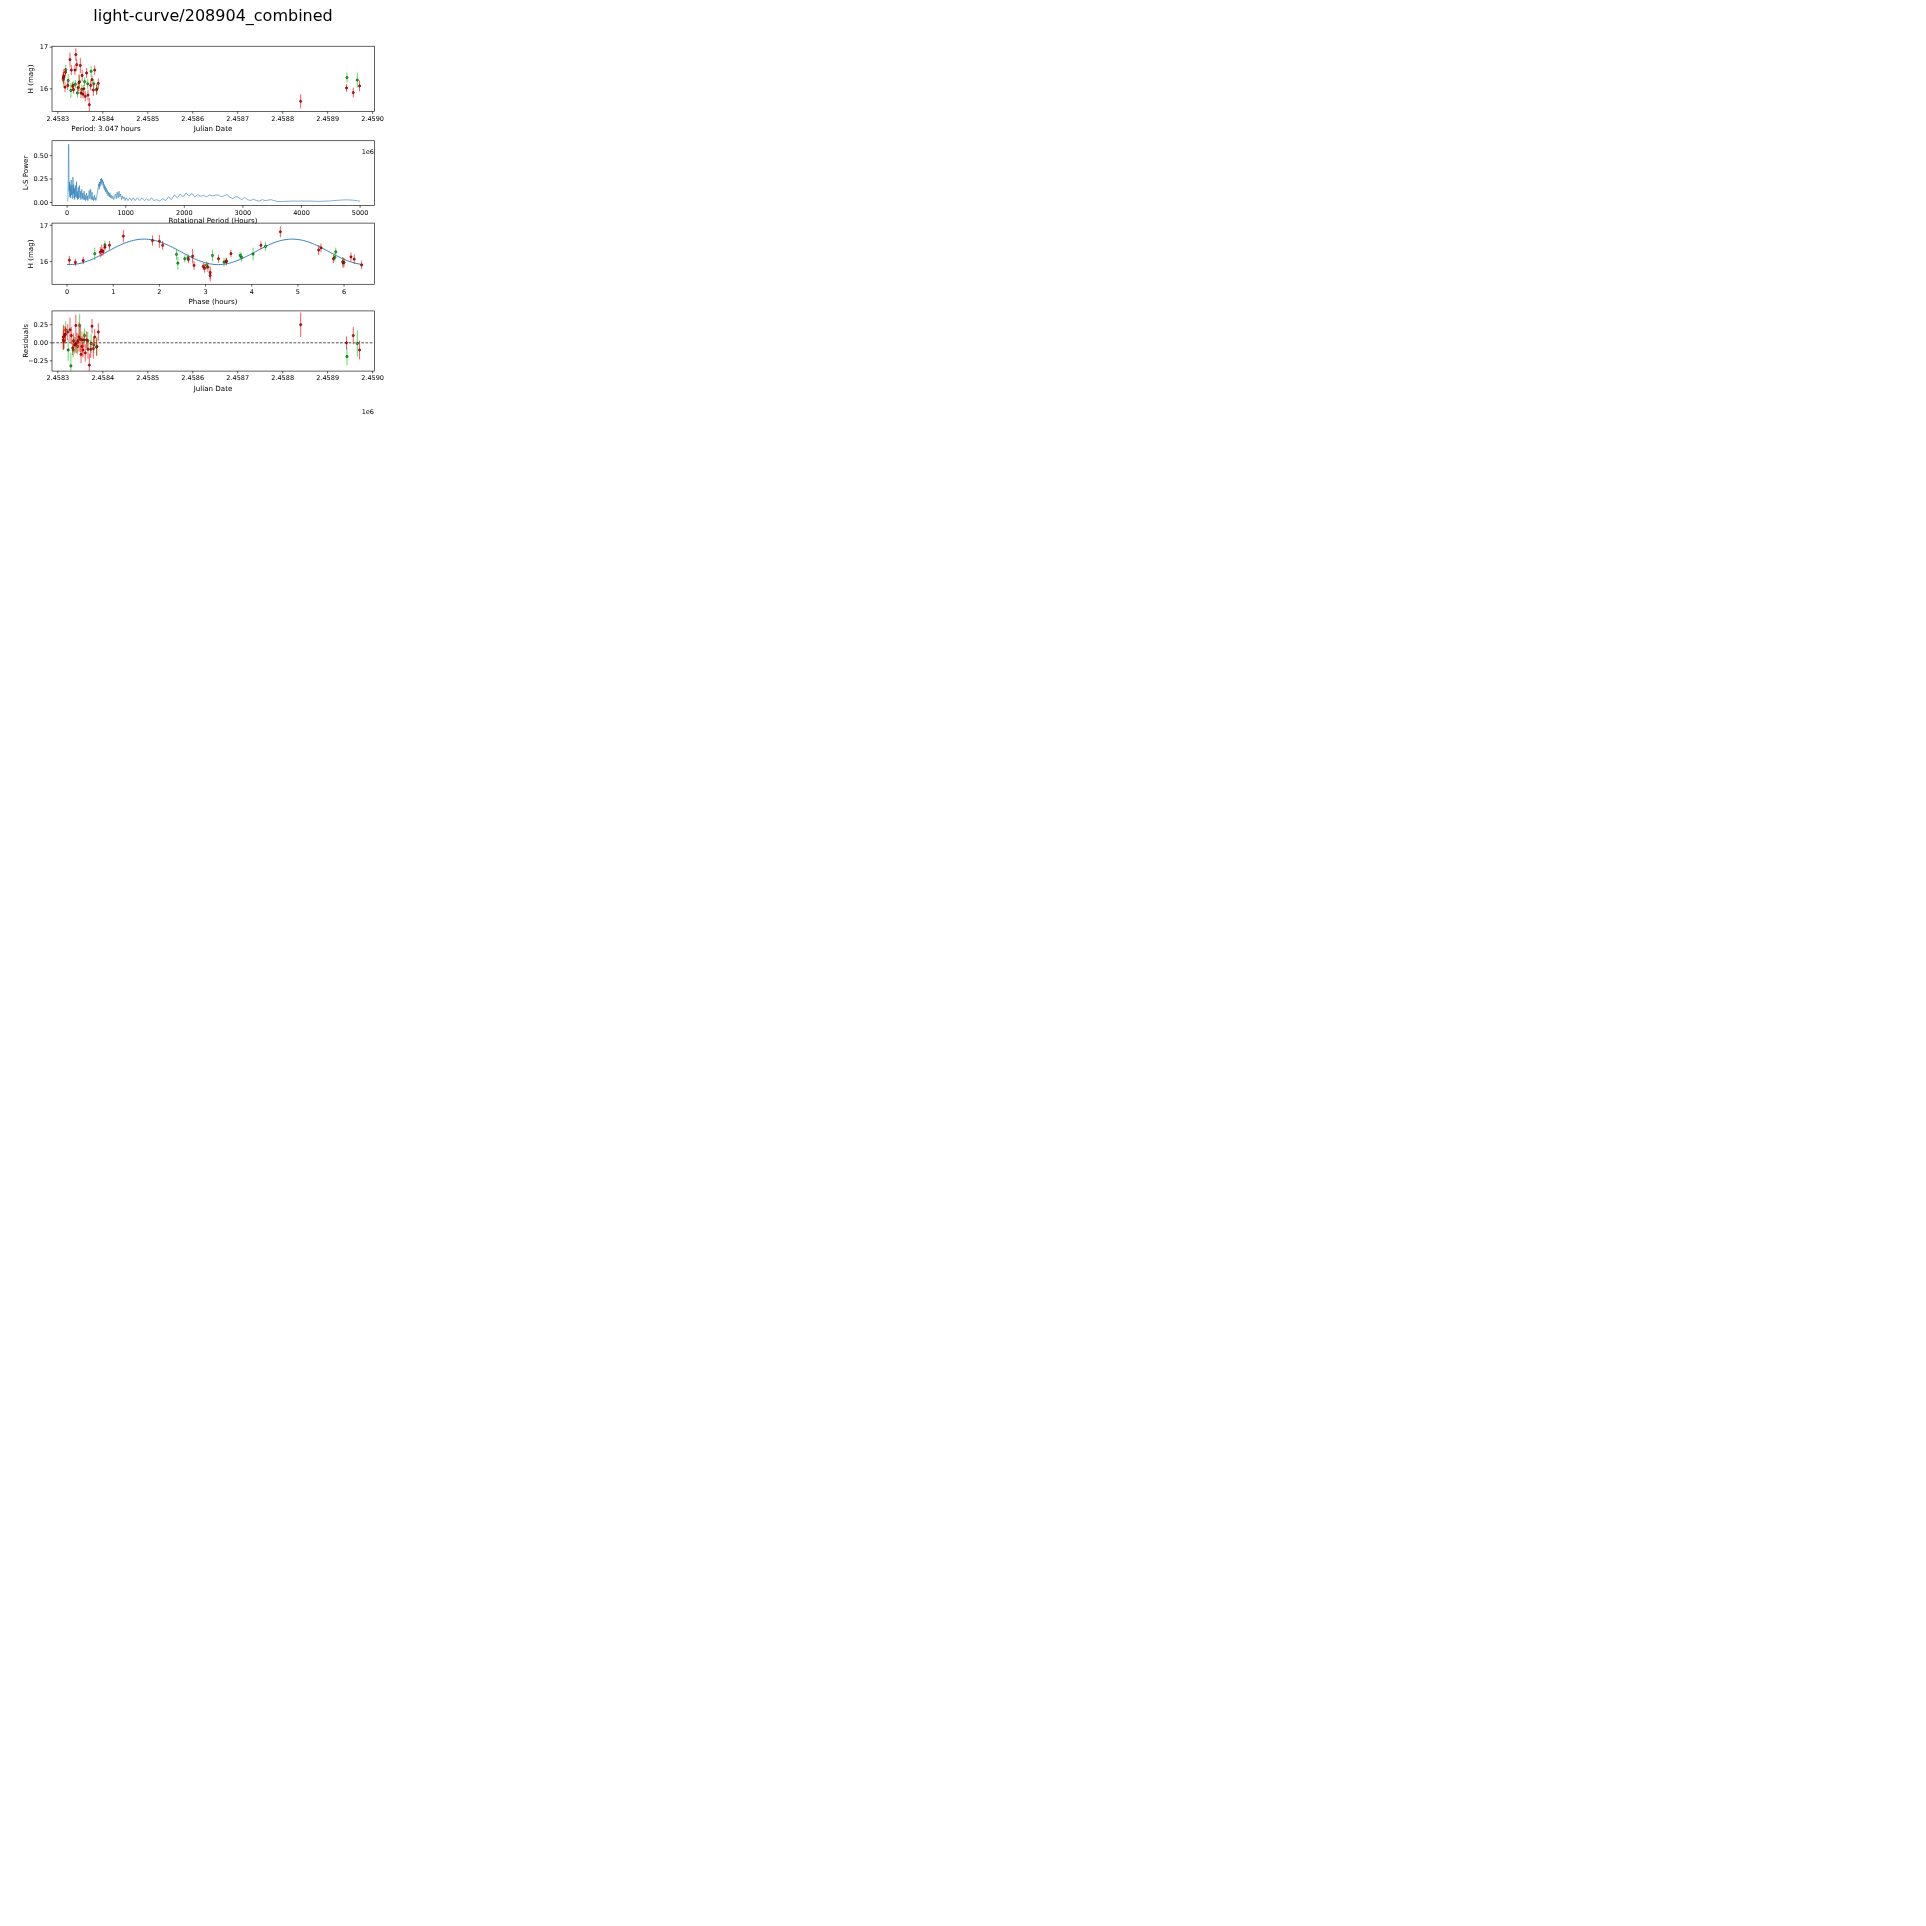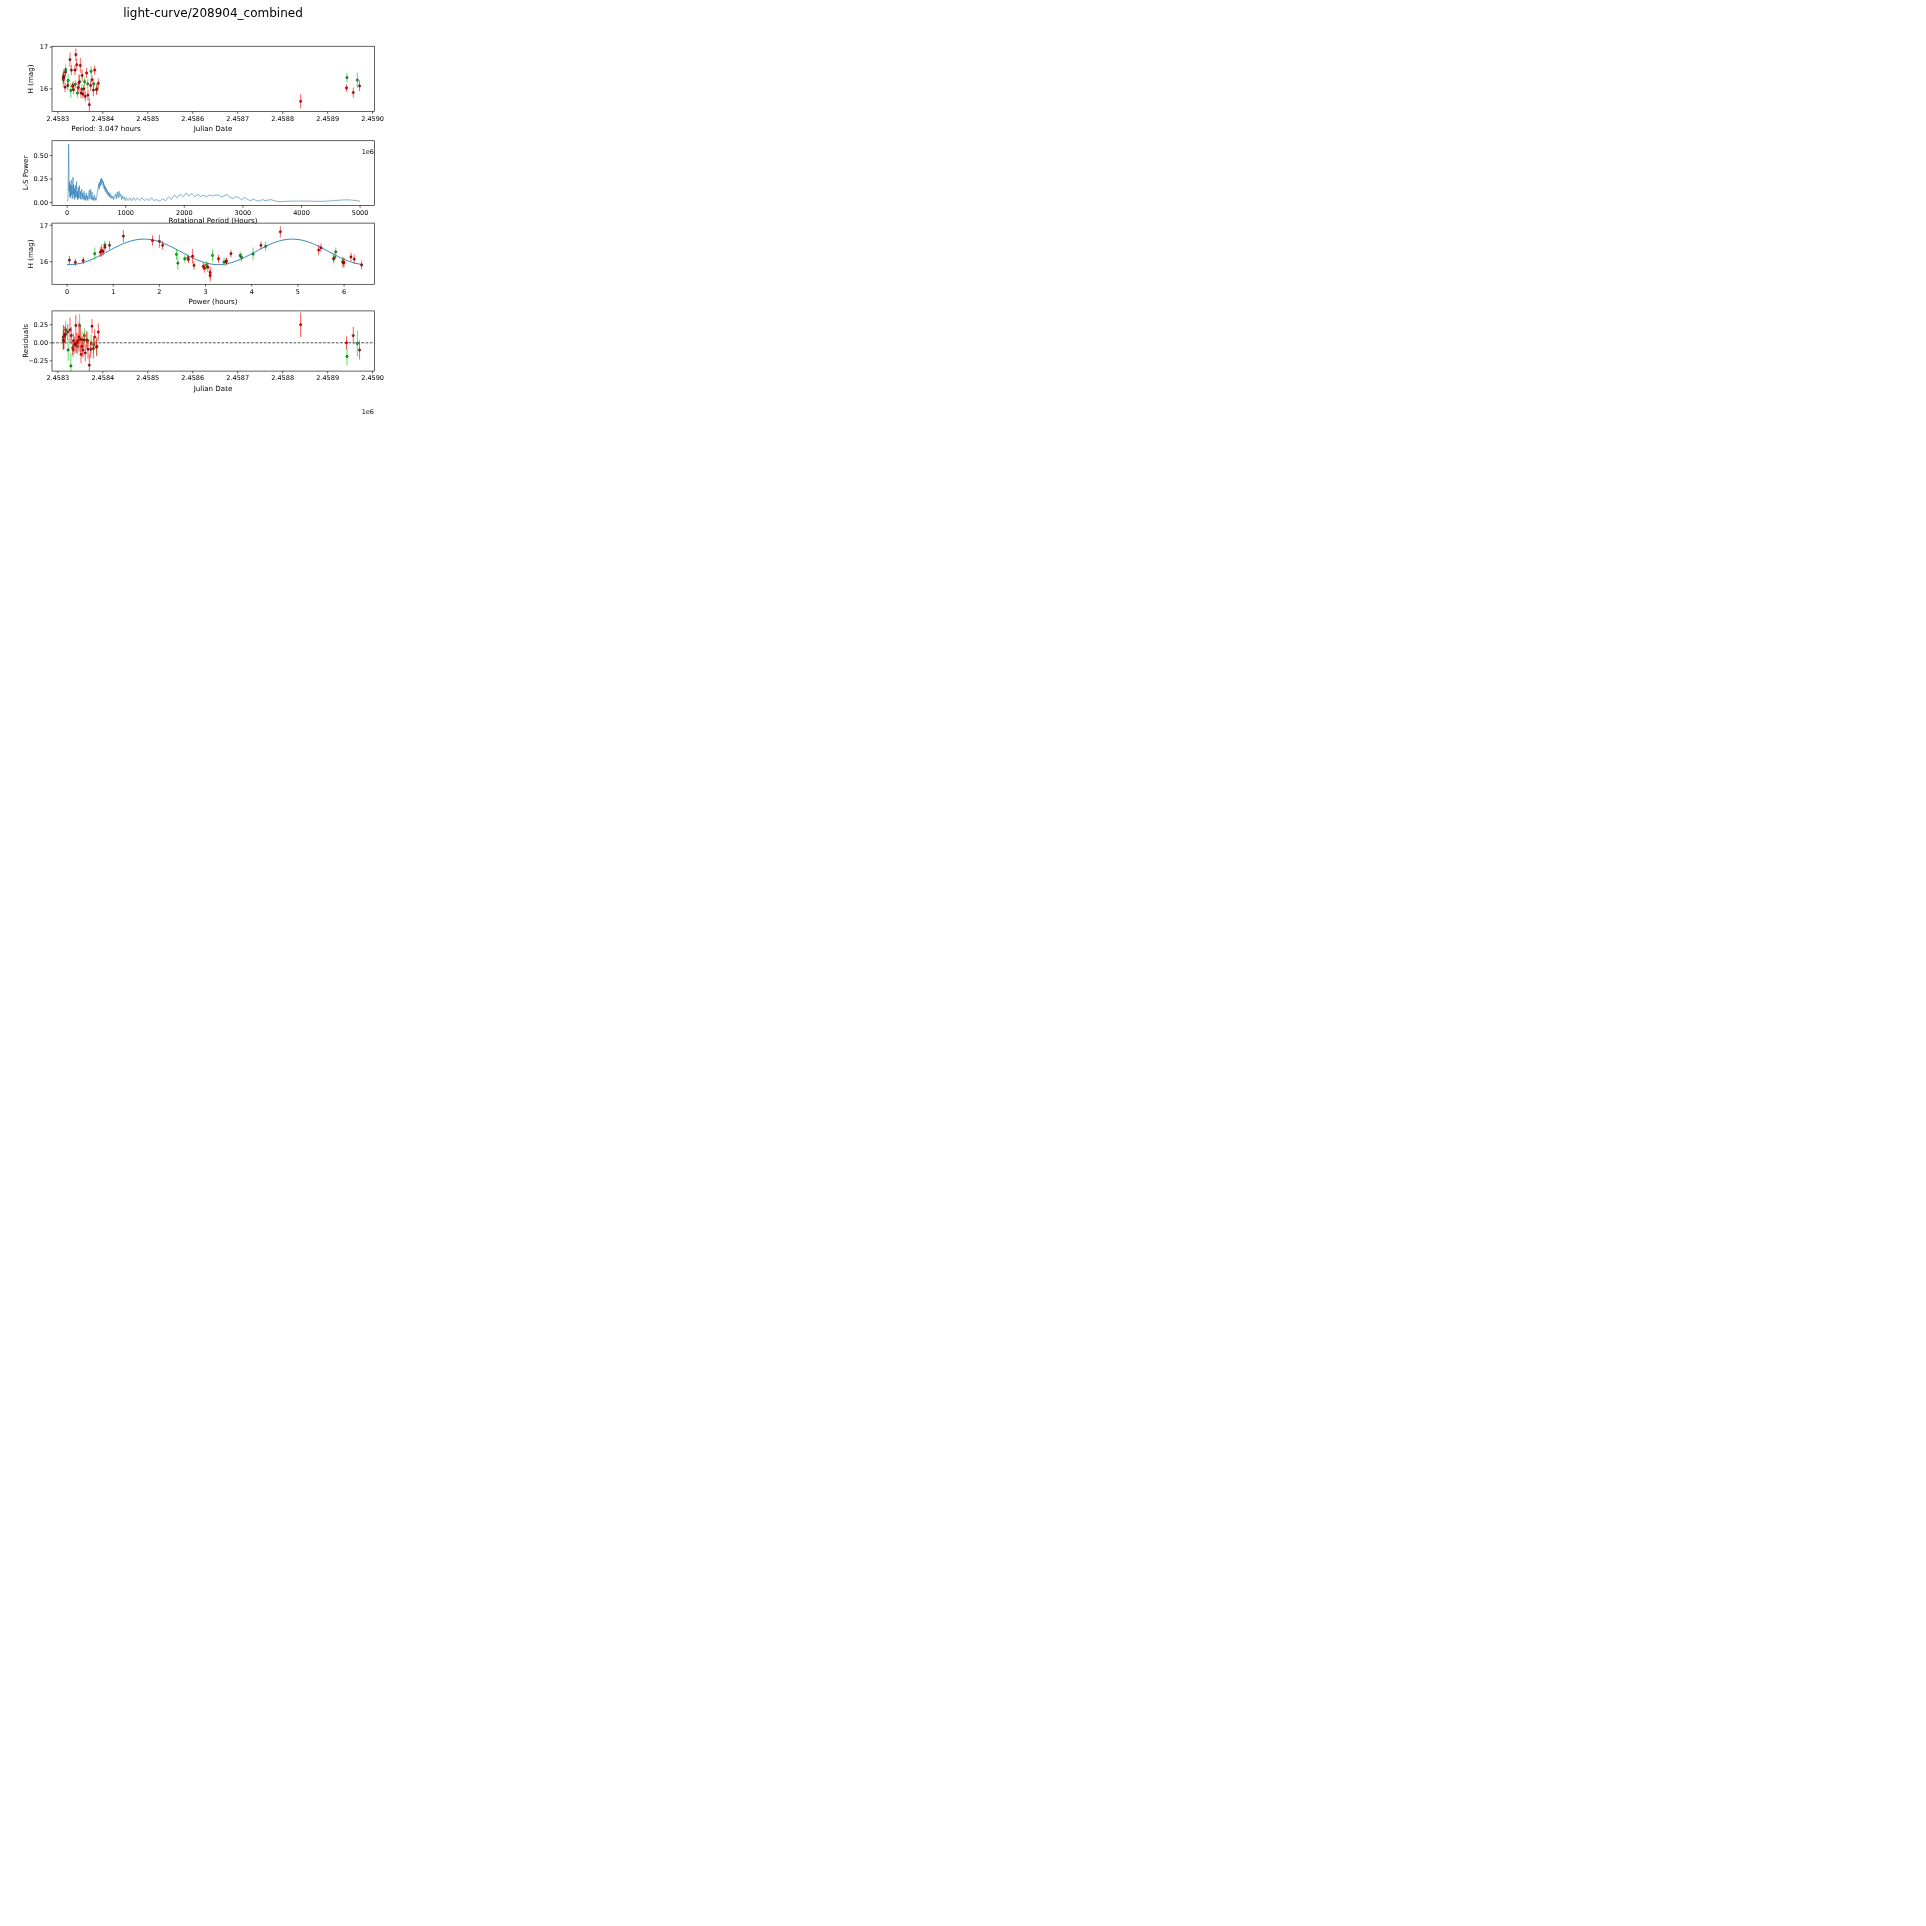--- a/index.html
+++ b/index.html
@@ -1,20 +1,20 @@
 <!DOCTYPE html>
 <html style="font-size:6.2px"><head>
 <meta charset="utf-8">
 <style>
   html,body{margin:0;padding:0;background:#ffffff;}
   .fig{position:relative;width:416px;height:416px;background:#ffffff;
        font-family:"DejaVu Sans",sans-serif;color:#000;overflow:hidden;}
   .fig svg{position:absolute;left:0;top:0;}
   .title{position:absolute;left:213px;top:6.2px;transform:translateX(-50%);
-         font-size:12px;white-space:nowrap;}
+         font-size:16px;white-space:nowrap;}
   .xlab{position:absolute;transform:translateX(-50%);font-size:7.1px;
         line-height:1.1;white-space:nowrap;}
   .offset{position:absolute;transform:translateX(-100%);font-size:6.5px;
         line-height:1.1;white-space:nowrap;margin-top:24px;}
   .ylab{position:absolute;transform:translate(-50%,-50%) rotate(-90deg);
         font-size:7.1px;white-space:nowrap;}
 </style>
 </head>
 <body>
 
@@ -415,21 +415,21 @@
       </g>
     </svg>
 
   <div class="title">light-curve/208904_combined</div>
 
   <div class="xlab" style="left:106px;top:125px">Period: 3.047 hours</div>
   <div class="xlab" style="left:213px;top:125px">Julian Date</div>
   <div class="offset" style="left:374px;top:125px">1e6</div>
 
   <div class="xlab" style="left:213px;top:217px">Rotational Period (Hours)</div>
-  <div class="xlab" style="left:213px;top:298px">Power (hours)</div>
+  <div class="xlab" style="left:213px;top:298px">Phase (hours)</div>
   <div class="xlab" style="left:213px;top:385px">Julian Date</div>
   <div class="offset" style="left:374px;top:385px">1e6</div>
 
   <div class="ylab" style="left:30px;top:79px">H (mag)</div>
   <div class="ylab" style="left:25px;top:173px">L-S Power</div>
   <div class="ylab" style="left:30px;top:254px">H (mag)</div>
   <div class="ylab" style="left:25px;top:341px">Residuals</div>
 </div>
 
 

